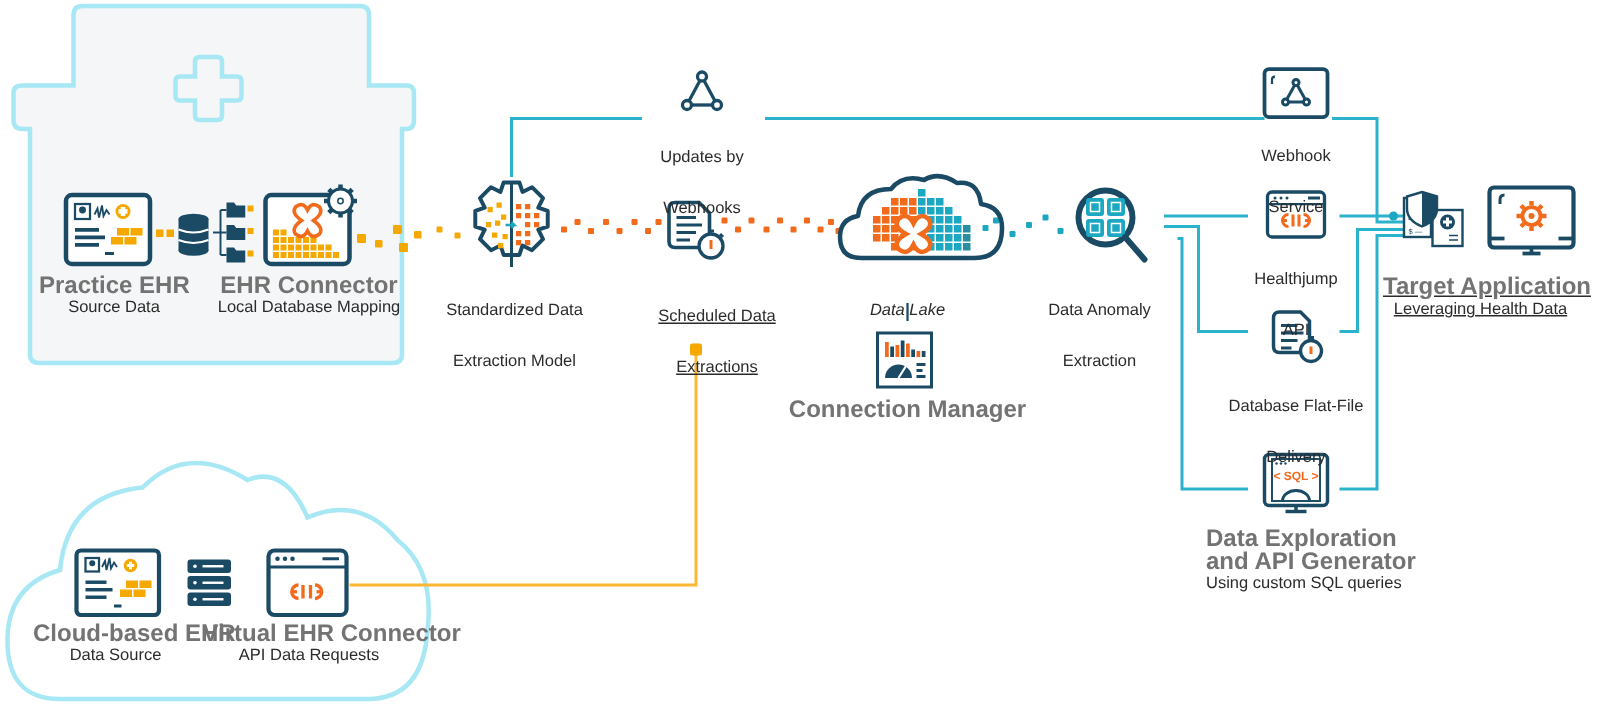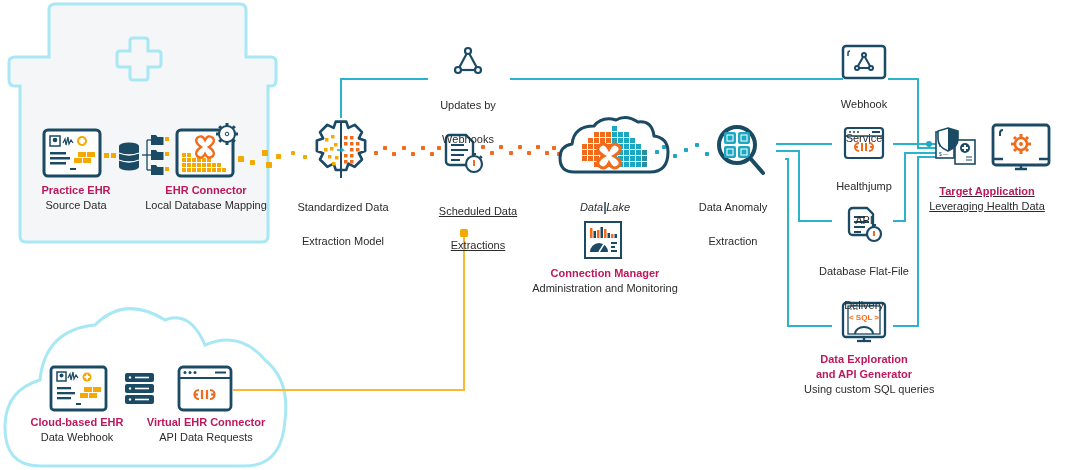--- a/index.html
+++ b/index.html
@@ -1,20 +1,20 @@
 <!DOCTYPE html>
 <html><head>
 <meta charset="utf-8">
 <style>
   html, body { margin: 0; padding: 0; background: #ffffff; }
   body { width: 1080px; height: 470px; position: relative; overflow: hidden;
          font-family: "Liberation Sans", sans-serif; color: #222; }
   #stage { position: absolute; left: 0; top: 0; width: 1080px; height: 470px; }
   .lbl { position: absolute; text-align: center; white-space: nowrap; font-size: 11px; line-height: 18px; color: #2b2b2b; }
-  .lbl .t { font-weight: bold; font-size: 11px; color: #be185d; line-height: 15px; display: block; }
+  .lbl .t { font-weight: bold; font-size: 16px; color: #737373; line-height: 15px; display: block; }
   .lbl .s { font-size: 11px; color: #2b2b2b; line-height: 14px; display: block; }
   .lbl .n { display: block; margin-top: 16px; }
 </style>
 </head>
 <body>
 
 <svg id="stage" viewBox="0 0 1080 470" xmlns="http://www.w3.org/2000/svg">
 
   <path d="M55 4 H240 Q246 4 246 10 V57 H271 Q276 57 276 62 V80 Q276 86 271 86 H268 V236 Q268 242 262 242 H26 Q20 242 20 236 V86 H15 Q9 86 9 80 V62 Q9 57 15 57 H49 V10 Q49 4 55 4 Z" fill="#f4f6f7" stroke="#a8e8f5" stroke-width="3"></path>
 
@@ -492,21 +492,20 @@
 </div>
 <div class="lbl" style="left:428px; top:186px; width:100px;text-decoration:underline;">
   <span class="n">Scheduled Data</span>
   <span class="n">Extractions</span>
 </div>
 <div class="lbl" style="left:565px; top:182px; width:80px;font-style:italic;">
   <span class="n">Data Lake</span>
 </div>
 <div class="lbl" style="left:515px; top:266px; width:180px;">
   <span class="t">Connection Manager</span>
-  <span class="s">Administration and Monitoring</span>
 </div>
 <div class="lbl" style="left:688px; top:182px; width:90px;">
   <span class="n">Data Anomaly</span>
   <span class="n">Extraction</span>
 </div>
 <div class="lbl" style="left:824px; top:79px; width:80px;">
   <span class="n">Webhook</span>
   <span class="n">Service</span>
 </div>
 <div class="lbl" style="left:824px; top:161px; width:80px;">
@@ -521,18 +520,18 @@
   <span class="t">Data Exploration</span>
   <span class="t">and API Generator</span>
   <span class="s">Using custom SQL queries</span>
 </div>
 <div class="lbl" style="left:922px; top:184px; width:130px;text-decoration:underline;">
   <span class="t">Target Application</span>
   <span class="s">Leveraging Health Data</span>
 </div>
 <div class="lbl" style="left:22px; top:415px; width:110px;">
   <span class="t">Cloud-based EHR</span>
-  <span class="s">Data Webhook</span>
+  <span class="s">Data Source</span>
 </div>
 <div class="lbl" style="left:135px; top:415px; width:142px;">
   <span class="t">Virtual EHR Connector</span>
   <span class="s">API Data Requests</span>
 </div>
 
 </body></html>

